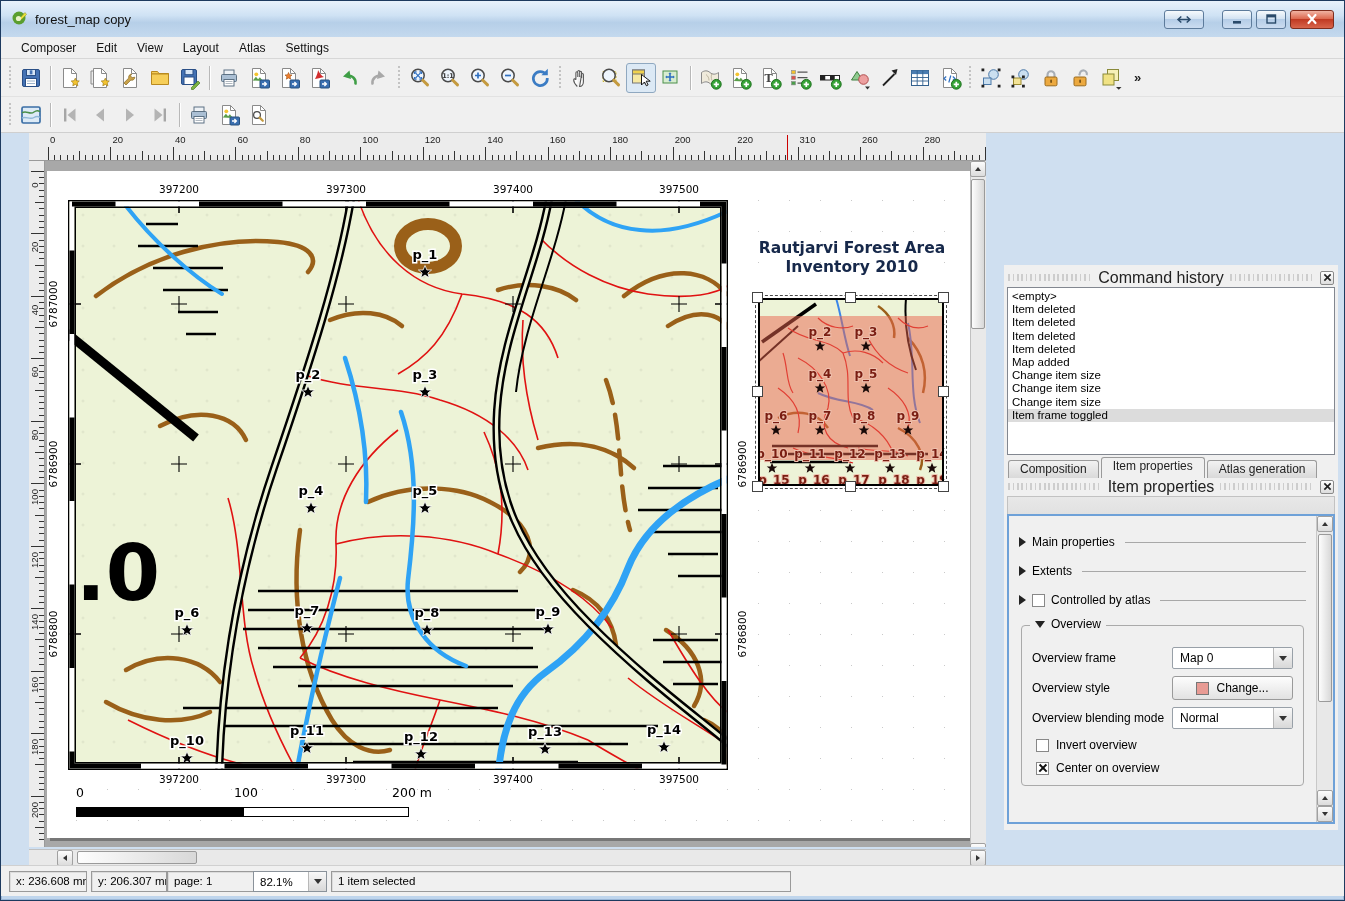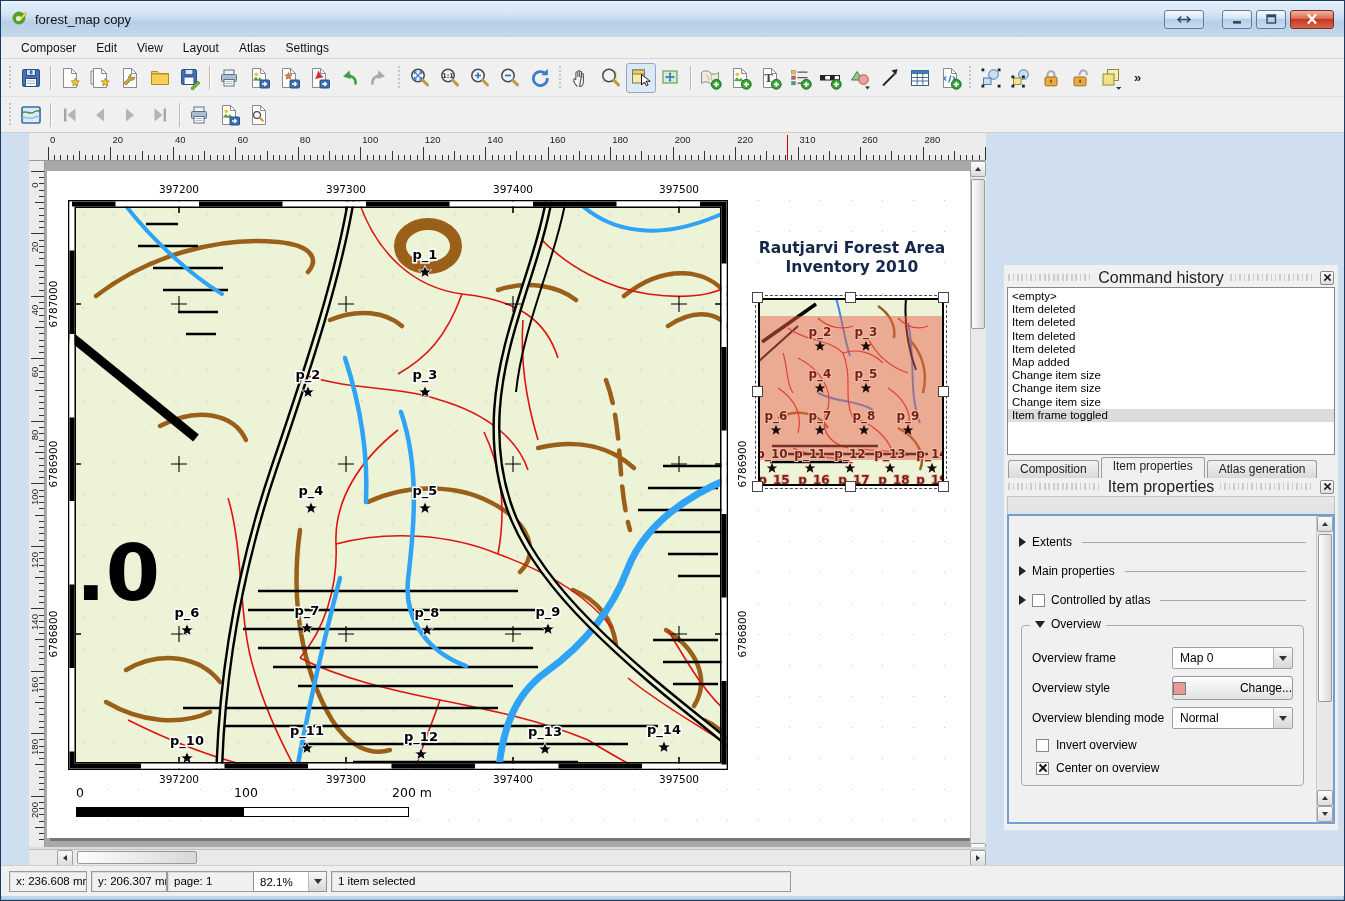--- a/index.html
+++ b/index.html
@@ -124,21 +124,21 @@
   .gbrow .lab { width:140px; font-size:12px; color:#000; flex:none; }
   .combo { flex:1; height:22px; border:1px solid #98a0a8; background:#fff; display:flex;
      align-items:center; border-radius:2px; overflow:hidden; }
   .combo .val { flex:1; padding:0 7px; font-size:12px; color:#000; }
   .combo .dd { width:19px; align-self:stretch; border-left:1px solid #b8b8b8;
      background:linear-gradient(#f8f8f8,#d8d8d8); display:flex; align-items:center; justify-content:center; }
   .ddarr { width:0; height:0; border-left:4px solid transparent; border-right:4px solid transparent;
      border-top:5px solid #333; }
   .pbtn { height:24px; border:1px solid #9a9a9a; border-radius:3px;
      background:linear-gradient(#fdfdfd,#e2e2e2); font-size:12px; color:#000; display:flex;
-     align-items:center; justify-content:space-between; gap:7px; font-family:"Liberation Sans",sans-serif; }
+     align-items:center; justify-content:center; gap:7px; font-family:"Liberation Sans",sans-serif; }
   .swatch { width:13px; height:13px; border:1px solid #777; flex:none; }
   .cbrow { display:flex; align-items:center; gap:7px; margin-top:9px; font-size:12px; padding-left:4px; }
   .uarr { width:0; height:0; border-left:3.5px solid transparent; border-right:3.5px solid transparent;
      border-bottom:4.5px solid #333; }
   .darr { width:0; height:0; border-left:3.5px solid transparent; border-right:3.5px solid transparent;
      border-top:4.5px solid #333; }
   .pv { position:absolute; right:0; top:0; bottom:0; width:17px; background:#e8e8e8;
      border-left:1px solid #c8c8c8; }
   
   .statusbar { position:absolute; left:0; right:0; bottom:4px; height:31px; background:#f0f0f0;
@@ -1117,27 +1117,27 @@
             </svg>
         </button>
       </div>
       <div class="maplabel">Map</div>
 
       <div class="props-frame">
         <div class="props-scroll">
 
           <div class="secrow">
             <span class="tri"></span>
-            <span class="seclabel">Extents</span>
+            <span class="seclabel">Main properties</span>
             <span class="secline"></span>
           </div>
 
           <div class="secrow">
             <span class="tri"></span>
-            <span class="seclabel">Main properties</span>
+            <span class="seclabel">Extents</span>
             <span class="secline"></span>
           </div>
 
           <div class="secrow">
             <span class="tri"></span>
             <span class="cb"></span>
             <span class="seclabel">Controlled by atlas</span>
             <span class="secline"></span>
           </div>
 

